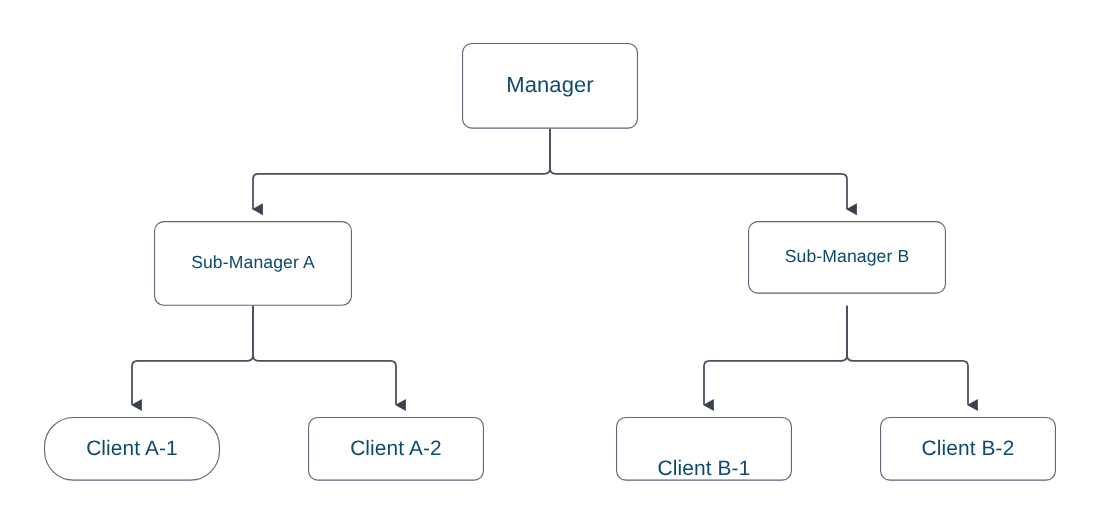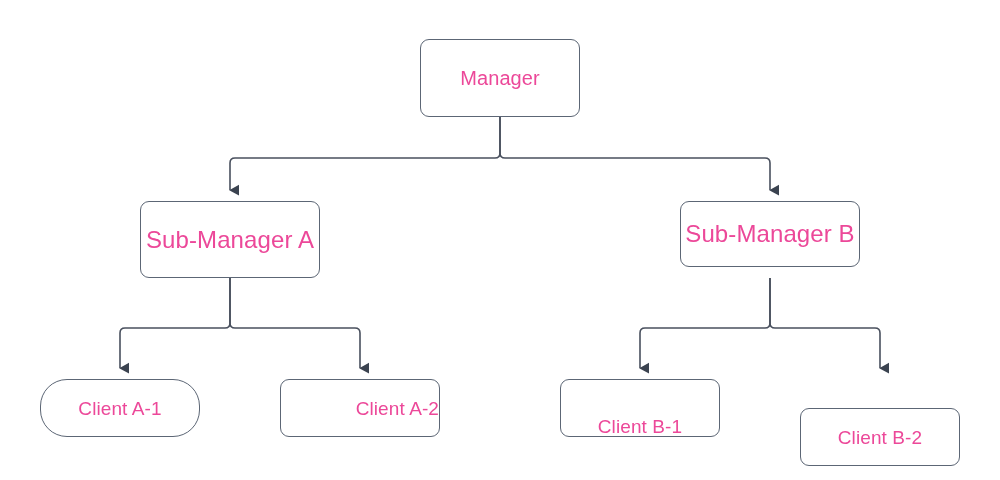--- a/index.html
+++ b/index.html
@@ -26,30 +26,30 @@
   }
   .node {
     position: absolute;
     box-sizing: border-box;
     background: #ffffff;
     border: 1.6px solid #5c6675;
     border-radius: 9px;
     display: flex;
     align-items: center;
     justify-content: center;
-    color: #ec4899;
+    color: #0c4a6e;
     letter-spacing: 0.1px;
     z-index: 2;
   }
   .node-label {
     white-space: nowrap;
     line-height: 1;
   }
   .level-root .node-label { font-size: 20px; }
-  .level-mid  .node-label { font-size: 24px; }
+  .level-mid  .node-label { font-size: 16px; }
   .level-leaf .node-label { font-size: 19px; }
 </style>
 </head>
 <body>
 
 <div id="canvas">
 
   <svg id="edges" viewBox="0 0 1000 480">
     <defs>
       <marker id="arrow" markerWidth="12" markerHeight="12" refX="5.6" refY="9.6" orient="auto" markerUnits="userSpaceOnUse">
@@ -79,25 +79,25 @@
   </div>
 
   <div class="node level-mid" style="left:680px; top:201px; width:180px; height:66px;">
     <span class="node-label">Sub-Manager B</span>
   </div>
 
   <div class="node level-leaf" style="left:40px; top:379px; width:160px; height:58px;border-radius:27px;">
     <span class="node-label">Client A-1</span>
   </div>
 
-  <div class="node level-leaf" style="left:280px; top:379px; width:160px; height:58px;justify-content:flex-end;">
+  <div class="node level-leaf" style="left:280px; top:379px; width:160px; height:58px;">
     <span class="node-label">Client A-2</span>
   </div>
 
   <div class="node level-leaf" style="left:560px; top:379px; width:160px; height:58px;align-items:flex-end;">
     <span class="node-label">Client B-1</span>
   </div>
 
-  <div class="node level-leaf" style="left:800px; top:379px; width:160px; height:58px;margin-top:29px;">
+  <div class="node level-leaf" style="left:800px; top:379px; width:160px; height:58px;">
     <span class="node-label">Client B-2</span>
   </div>
 
 </div>
 
 </body></html>

